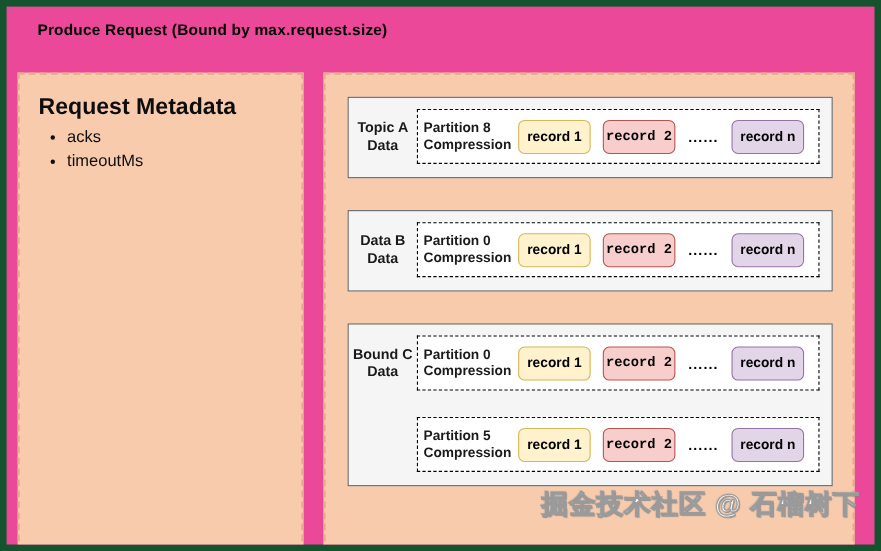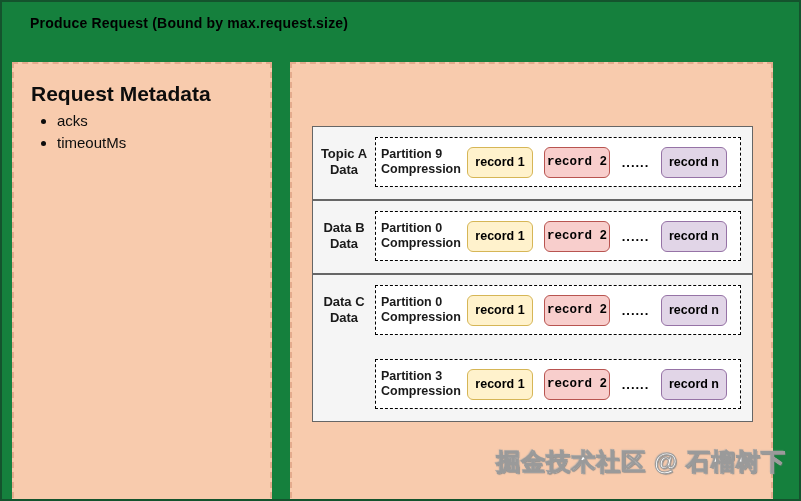--- a/index.html
+++ b/index.html
@@ -3,22 +3,22 @@
 <meta charset="utf-8">
 <style>
   * { margin: 0; padding: 0; box-sizing: border-box; }
   html, body { background: #e8e8e8; }
   body { font-family: "Liberation Sans", "DejaVu Sans", sans-serif; }
 
   .frame {
     position: relative;
     width: 801px;
     height: 501px;
-    background: #15803d;
-    border: 2px solid #14532d;
+    background: #ec4899;
+    border: 6px solid #14532d;
     overflow: hidden;
     padding-left: 40px;
   }
 
   .diagram-title {
     position: absolute;
     left: 28px;
     top: 13px;
     font-size: 14px;
     font-weight: bold;
@@ -48,21 +48,21 @@
   }
   .meta-list li {
     font-size: 15px;
     color: #0d0d0d;
     margin: 5px 0;
   }
 
   .topics-container {
     display: flex;
     flex-direction: column;
-    margin-top: 42px;
+    gap: 29px;
   }
 
   .topic-box {
     background: #F5F5F5;
     border: 1px solid #666666;
     display: flex;
     flex-direction: row;
   }
 
   .topic-label {
@@ -161,21 +161,21 @@
   <div class="panel right-panel">
     <div class="topics-container" id="topics-container">
         <div class="topic-box">
           <div class="topic-label">
             <div>Topic A</div>
             <div>Data</div>
           </div>
           <div class="partitions">
             <div class="partition">
               <div class="partition-label">
-                <div class="partition-name">Partition 9</div>
+                <div class="partition-name">Partition 8</div>
                 <div class="partition-sub">Compression</div>
               </div>
               <div class="record r0" style="background: rgb(255, 242, 204); border-color: rgb(214, 182, 86);">record 1</div>
               <div class="record r1" style="background: rgb(248, 206, 204); border-color: rgb(184, 84, 80);">record 2</div>
               <div class="dots">......</div>
               <div class="record rn" style="background: rgb(225, 213, 231); border-color: rgb(150, 115, 166);">record n</div>
             </div>
           </div>
         </div>
         <div class="topic-box">
@@ -191,37 +191,37 @@
               </div>
               <div class="record r0" style="background: rgb(255, 242, 204); border-color: rgb(214, 182, 86);">record 1</div>
               <div class="record r1" style="background: rgb(248, 206, 204); border-color: rgb(184, 84, 80);">record 2</div>
               <div class="dots">......</div>
               <div class="record rn" style="background: rgb(225, 213, 231); border-color: rgb(150, 115, 166);">record n</div>
             </div>
           </div>
         </div>
         <div class="topic-box">
           <div class="topic-label">
-            <div>Data C</div>
+            <div>Bound C</div>
             <div>Data</div>
           </div>
           <div class="partitions">
             <div class="partition">
               <div class="partition-label">
                 <div class="partition-name">Partition 0</div>
                 <div class="partition-sub">Compression</div>
               </div>
               <div class="record r0" style="background: rgb(255, 242, 204); border-color: rgb(214, 182, 86);">record 1</div>
               <div class="record r1" style="background: rgb(248, 206, 204); border-color: rgb(184, 84, 80);">record 2</div>
               <div class="dots">......</div>
               <div class="record rn" style="background: rgb(225, 213, 231); border-color: rgb(150, 115, 166);">record n</div>
             </div>
             <div class="partition">
               <div class="partition-label">
-                <div class="partition-name">Partition 3</div>
+                <div class="partition-name">Partition 5</div>
                 <div class="partition-sub">Compression</div>
               </div>
               <div class="record r0" style="background: rgb(255, 242, 204); border-color: rgb(214, 182, 86);">record 1</div>
               <div class="record r1" style="background: rgb(248, 206, 204); border-color: rgb(184, 84, 80);">record 2</div>
               <div class="dots">......</div>
               <div class="record rn" style="background: rgb(225, 213, 231); border-color: rgb(150, 115, 166);">record n</div>
             </div>
           </div>
         </div>
       </div>

